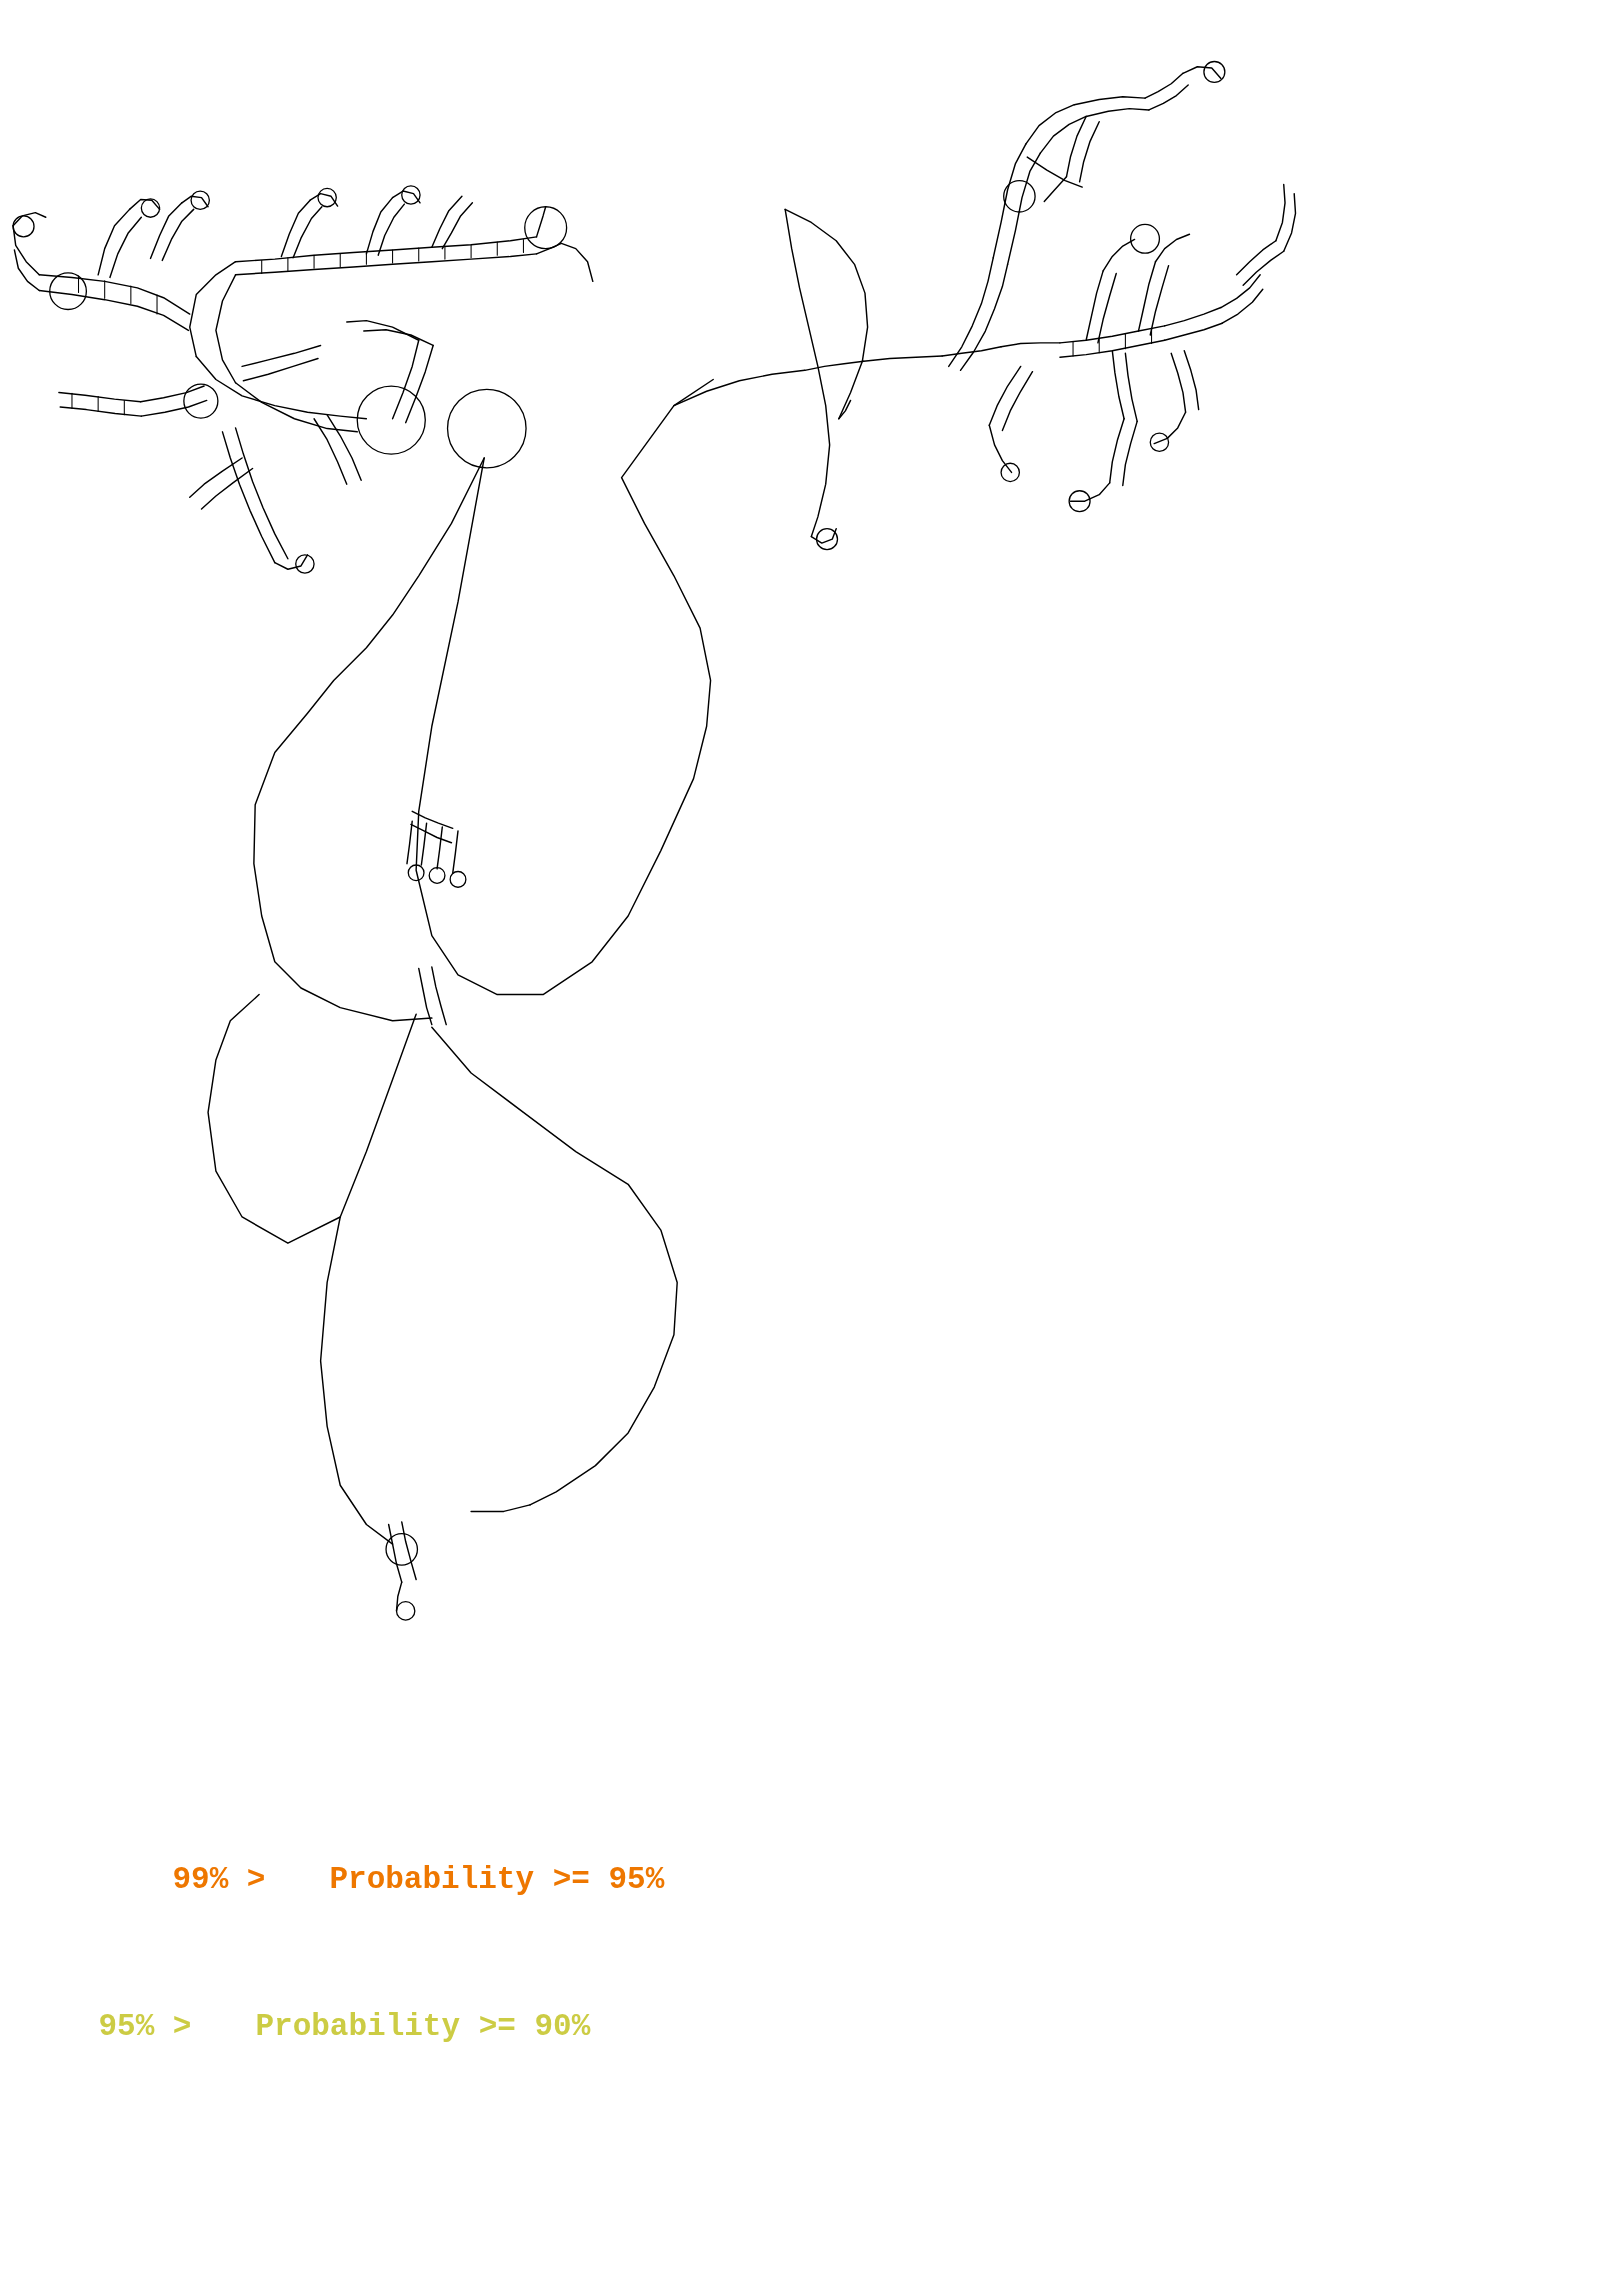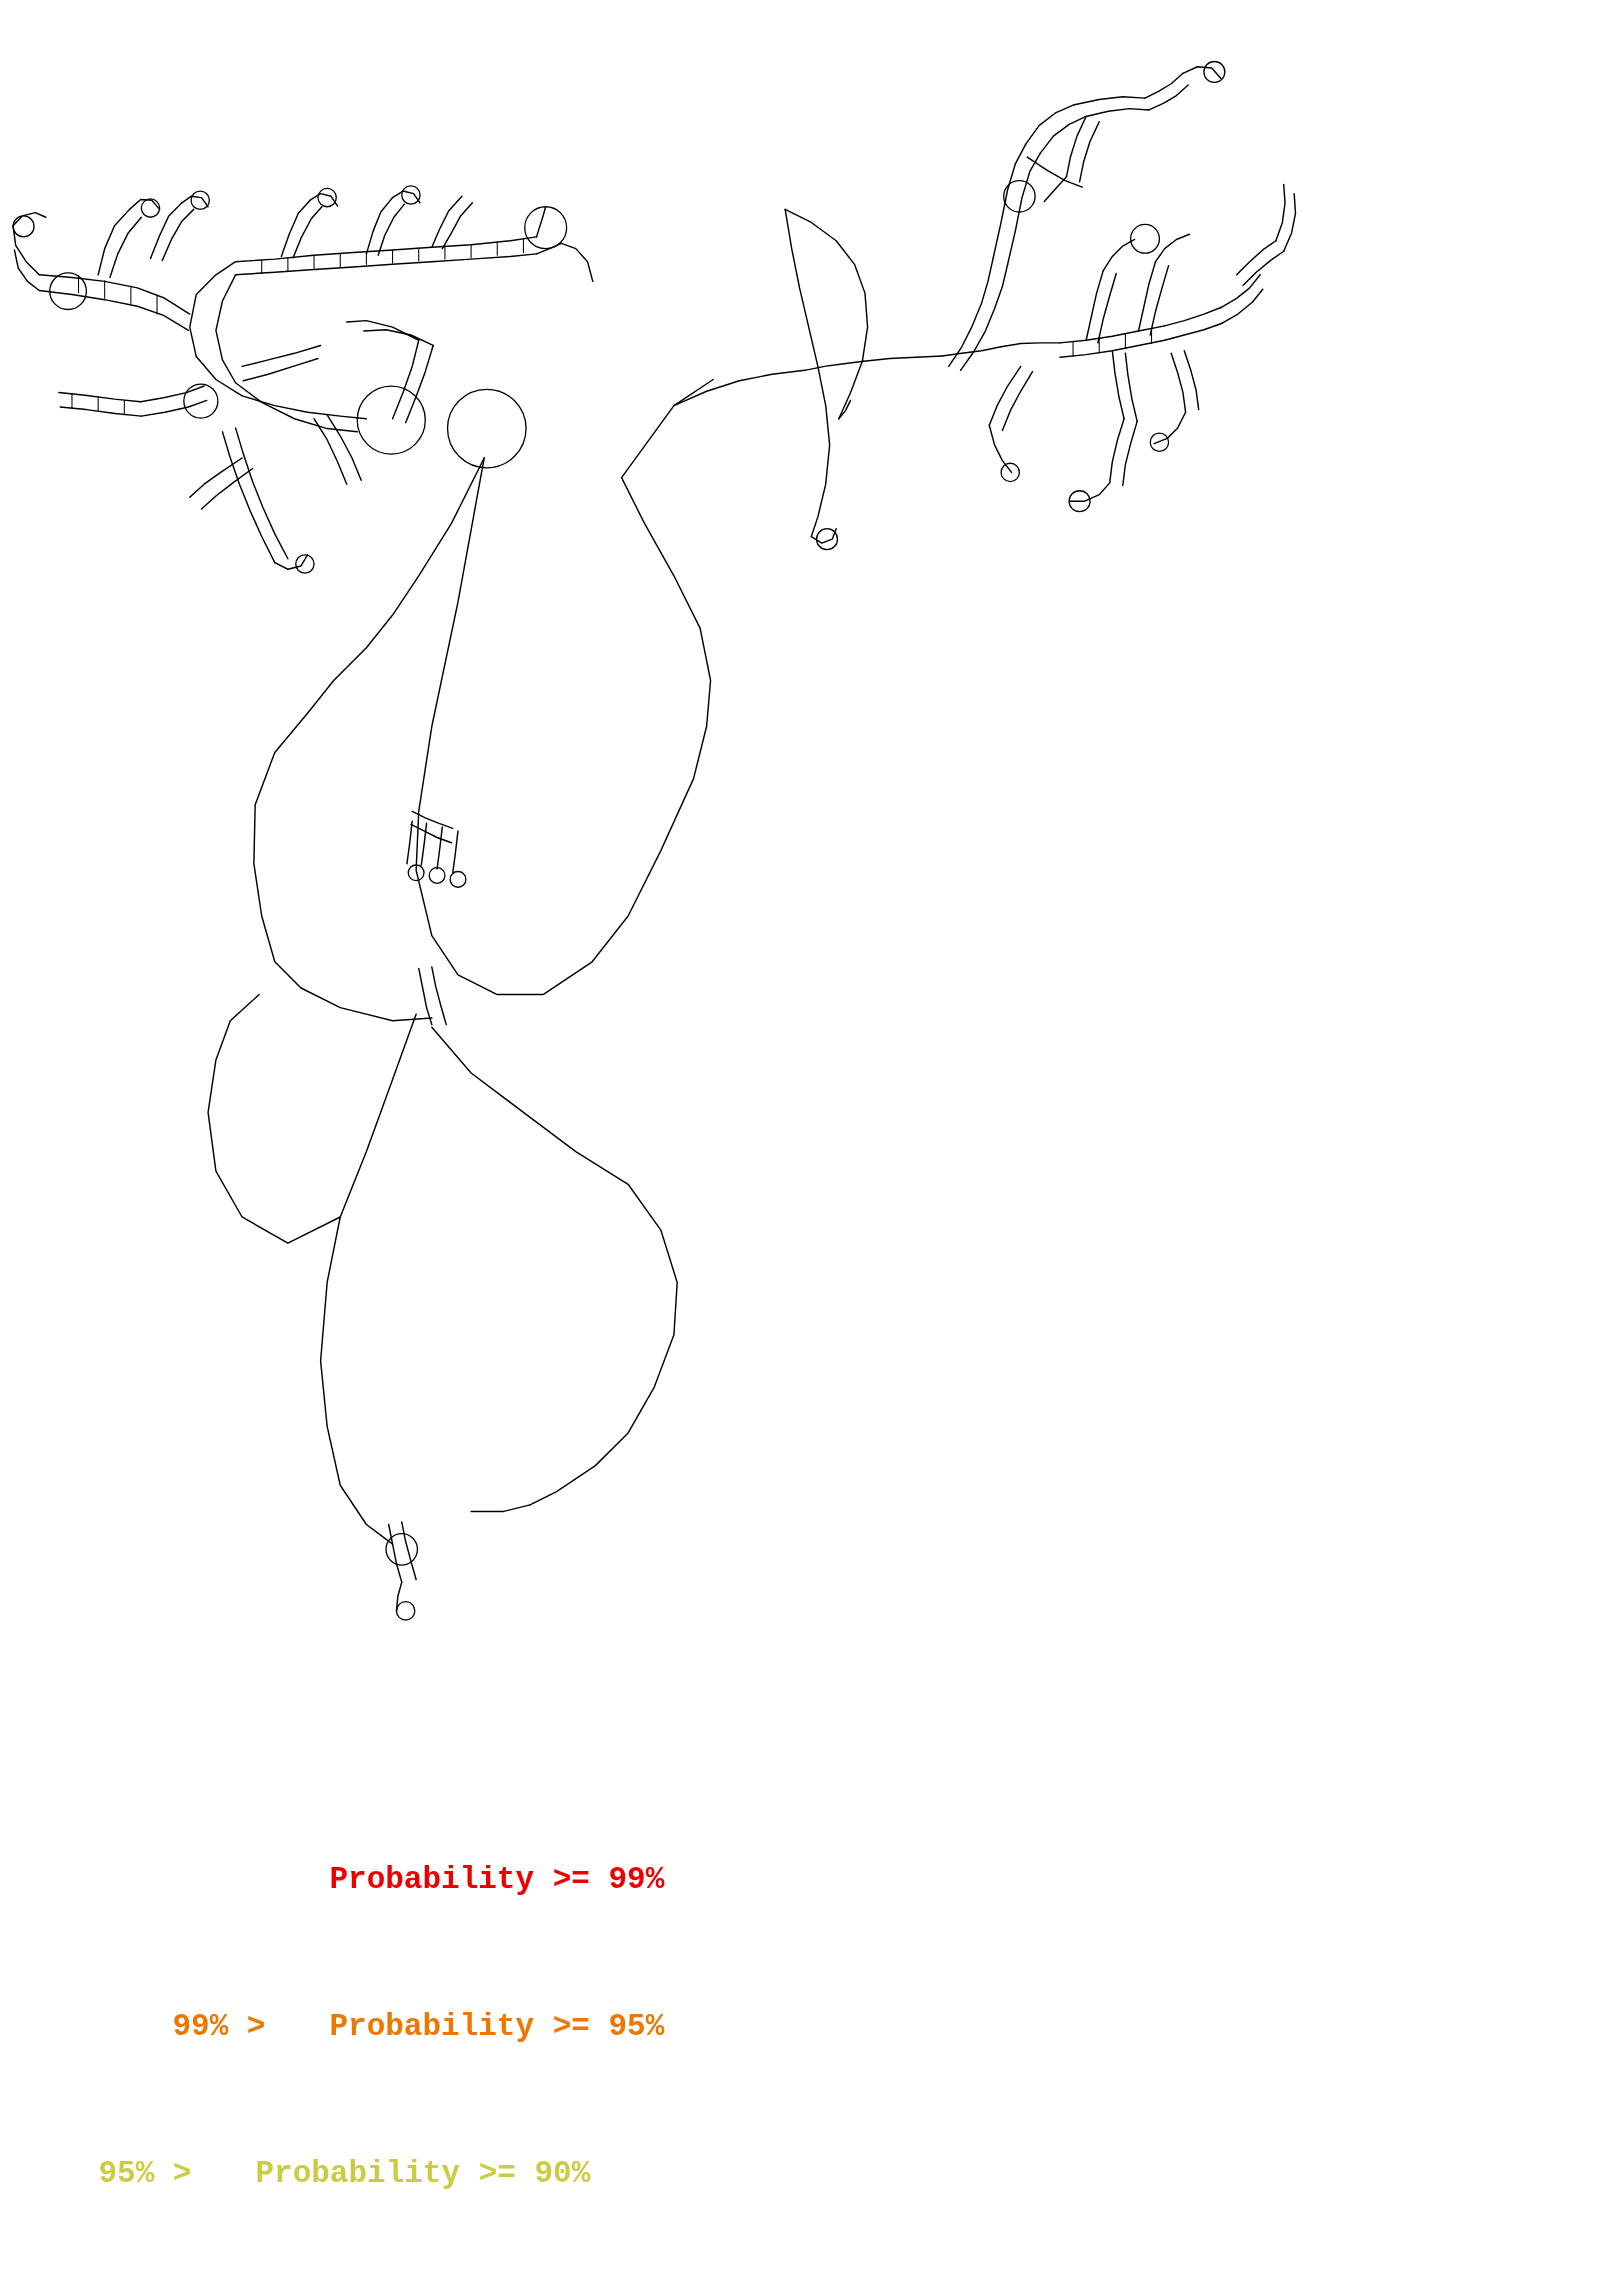--- a/index.html
+++ b/index.html
@@ -243,23 +243,20 @@
         <circle cx="620" cy="2462" r="14"></circle>
         <circle cx="636" cy="1334" r="12"></circle>
         <circle cx="668" cy="1338" r="12"></circle>
         <circle cx="700" cy="1344" r="12"></circle>
       </g>
     </g>
   </svg>
 </div>
 
 <div id="legend-panel">
-  <div class="legend-row" style="color: rgb(238, 0, 0);">
-    <span class="legend-pre"></span><span class="legend-main">Probability &gt;= 99%</span>
-  </div>
   <div class="legend-row" style="color: rgb(238, 119, 0);">
     <span class="legend-pre">99% &gt; </span><span class="legend-main">Probability &gt;= 95%</span>
   </div>
   <div class="legend-row" style="color: rgb(204, 204, 68); padding-left: 24px;">
     <span class="legend-pre">95% &gt; </span><span class="legend-main">Probability &gt;= 90%</span>
   </div>
   <div class="legend-row" style="color: rgb(0, 119, 0);">
     
   </div>
 

